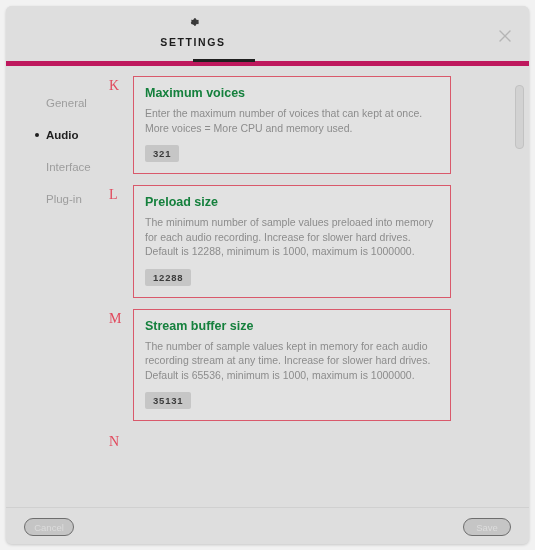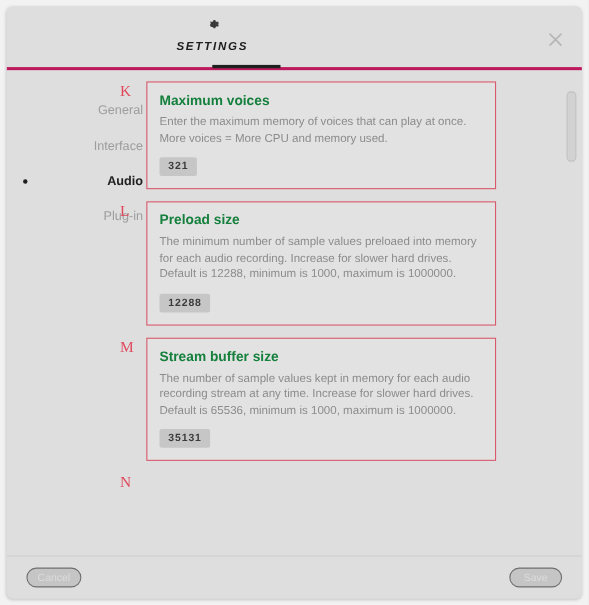--- a/index.html
+++ b/index.html
@@ -22,22 +22,21 @@
     border-radius: 6px;
     box-shadow: 0 1px 3px rgba(0,0,0,0.18);
     overflow: hidden;
   }
 
   
   #header {
     position: relative;
     height: 55px;
     background: #dedede;
-    border-bottom: 3px solid #be185d;
-    font-style: italic;
+    border-bottom: 5px solid #be185d;
   }
 
   .tab {
     position: absolute;
     top: 10px;
     width: 120px;
     text-align: center;
     cursor: pointer;
   }
   #tab-settings { left: 127px; }
@@ -84,25 +83,24 @@
   #body {
     position: relative;
     height: 441px;
     background: #dedede;
     overflow: hidden;
   }
 
   
   #sidebar {
     position: absolute;
-    left: 4px;
+    left: 18px;
     top: 0;
     width: 120px;
     padding-top: 26px;
-    text-align: right;
   }
   .nav-item {
     position: relative;
     height: 22px;
     line-height: 22px;
     padding-left: 22px;
     margin-bottom: 10px;
     font-size: 11.5px;
     color: #9d9d9d;
     cursor: pointer;
@@ -252,39 +250,39 @@
       </svg>
     </div>
   </div>
 
   <div id="body">
 
     <div id="sidebar">
       <div class="nav-item">
         <span>General</span>
       </div>
-      <div class="nav-item">
-        <span>Interface</span>
-      </div>
       <div class="nav-item active">
         <span class="nav-bullet"></span>
         <span>Audio</span>
+      </div>
+      <div class="nav-item">
+        <span>Interface</span>
       </div>
       <div class="nav-item">
         <span>Plug-in</span>
       </div>
     </div>
 
     <div id="cards">
 
       <div class="card-row" style="margin-top:10px;">
         <div class="card-letter">K</div>
         <div class="card">
           <div class="card-title">Maximum voices</div>
-          <div class="card-desc">Enter the maximum memory of voices that can play at once. More voices = More CPU and memory used.</div>
+          <div class="card-desc">Enter the maximum number of voices that can kept at once. More voices = More CPU and memory used.</div>
           <div class="card-value">321</div>
         </div>
       </div>
 
       <div class="card-row">
         <div class="card-letter">L</div>
         <div class="card">
           <div class="card-title">Preload size</div>
           <div class="card-desc">The minimum number of sample values preloaed into memory for each audio recording. Increase for slower hard drives. Default is 12288, minimum is 1000, maximum is 1000000.</div>
           <div class="card-value">12288</div>

